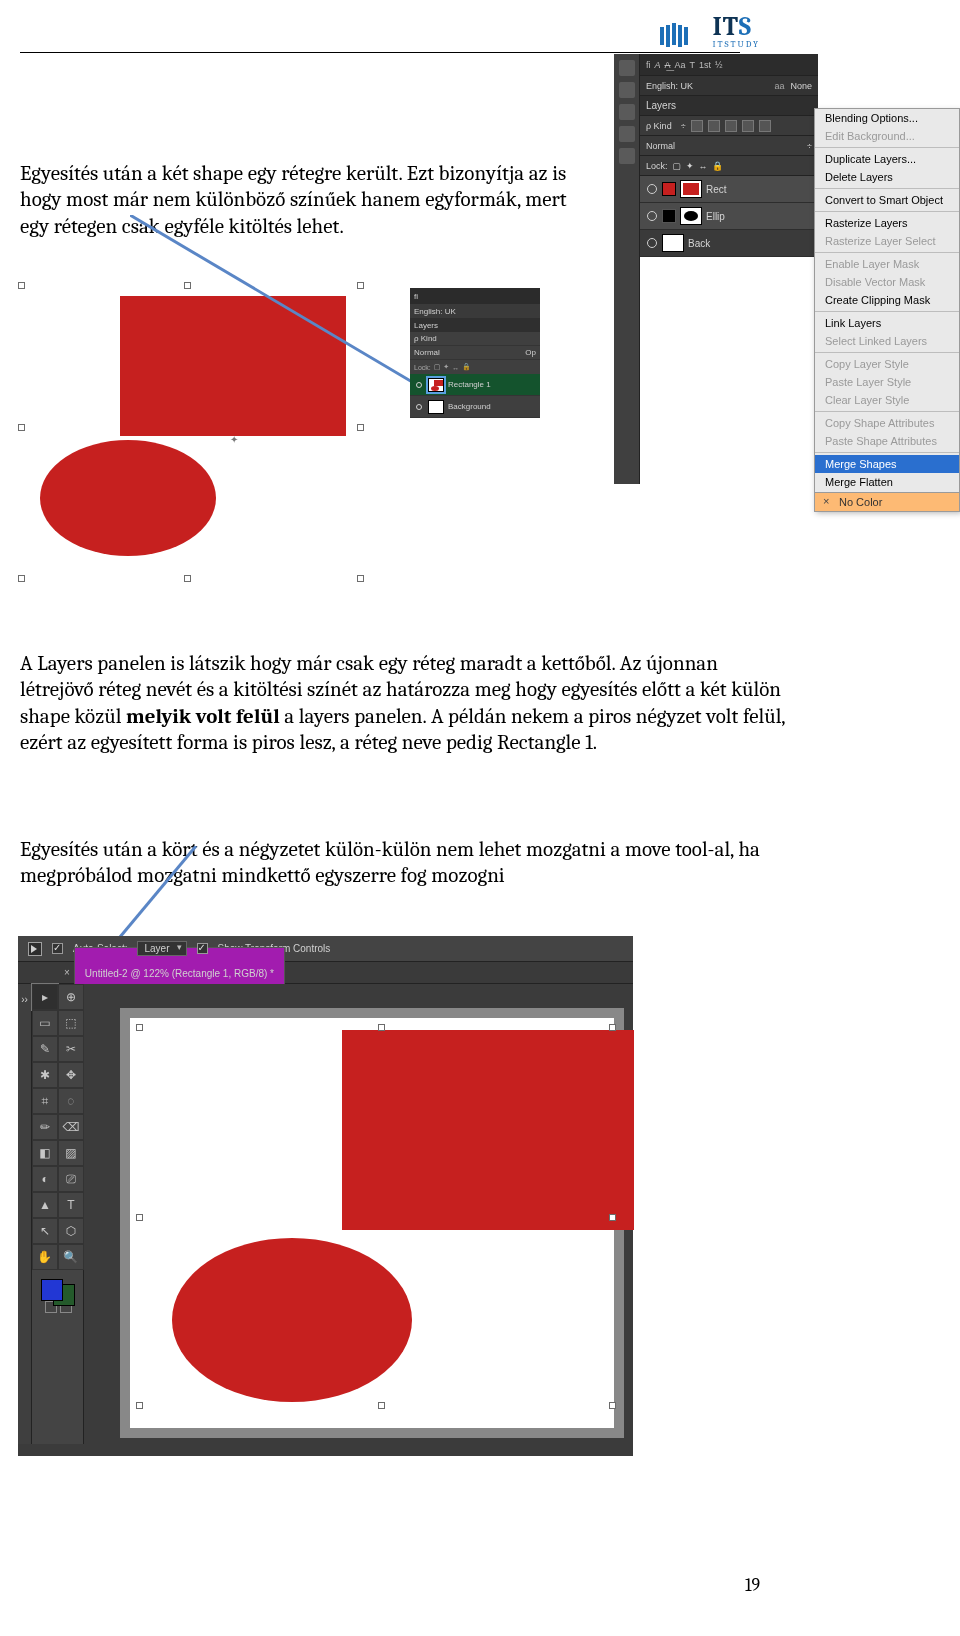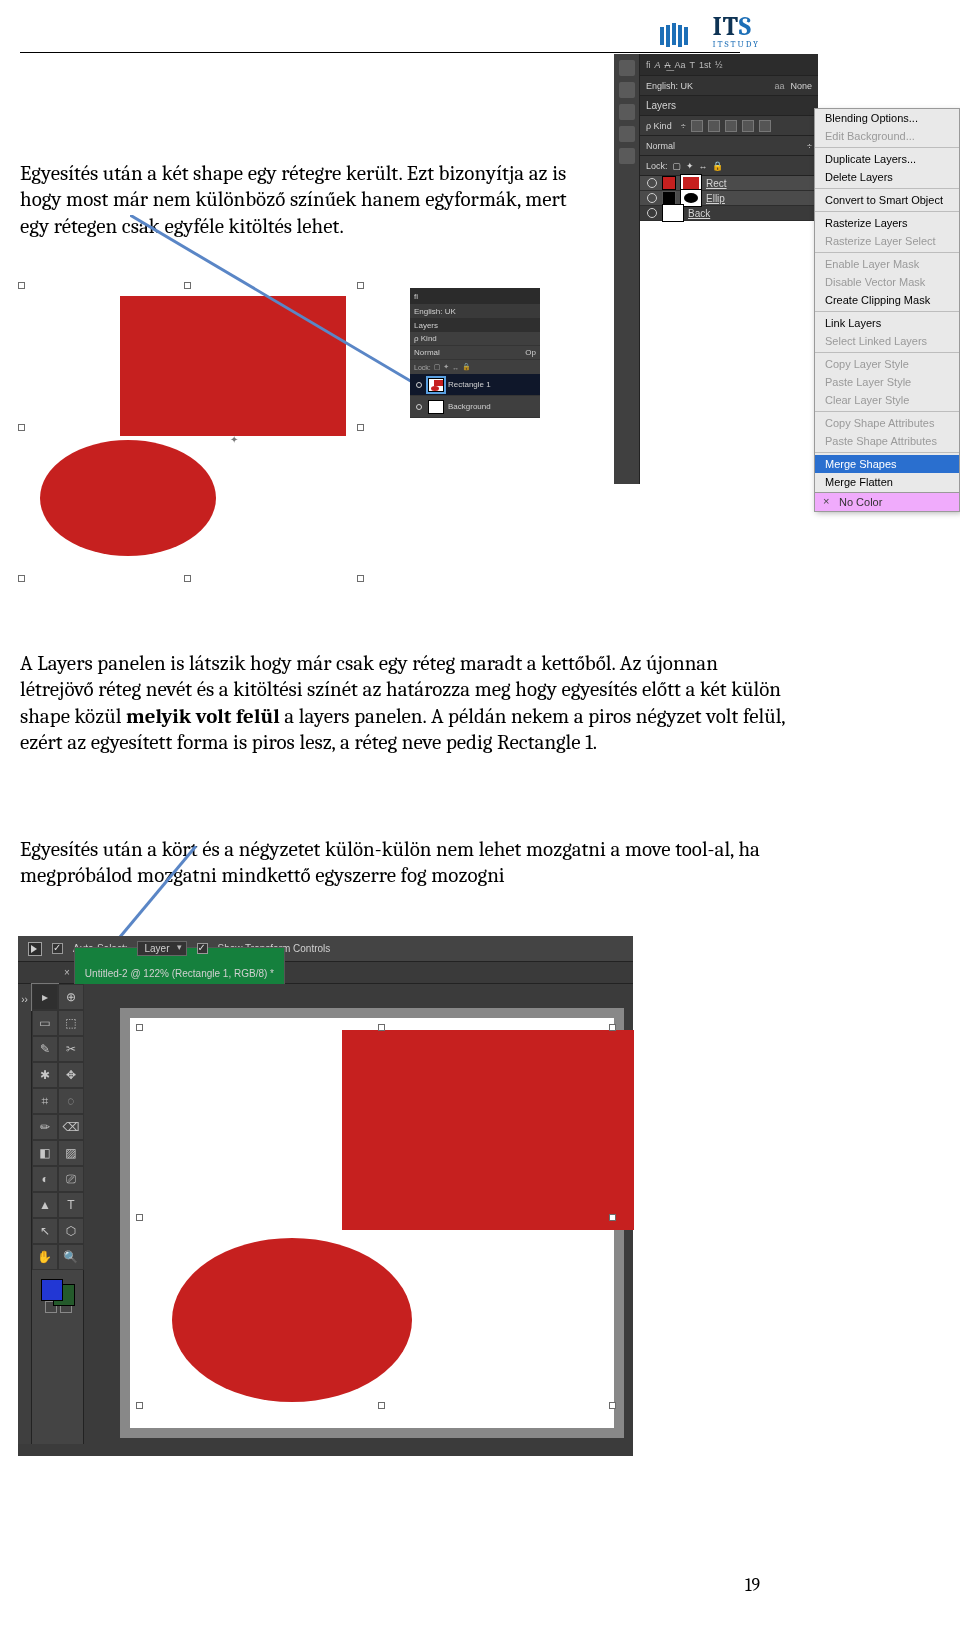--- a/index.html
+++ b/index.html
@@ -181,21 +181,21 @@
   }
   .mini-panel .eye::after{
     content:"";position:absolute;inset:2px;border:1px solid #d0d0d0;border-radius:50%;
   }
   .mini-panel .thumb {
     width:16px;height:14px;background:#fff;border:1px solid #000;position:relative;
   }
   .mini-panel .thumb.sel {outline:2px solid #5aa0e0;}
   .mini-panel .thumb .mini-rect{position:absolute;left:5px;top:1px;width:9px;height:6px;background:#c6201f}
   .mini-panel .thumb .mini-ell{position:absolute;left:2px;top:7px;width:8px;height:5px;background:#c6201f;border-radius:50%}
-  .mini-panel .layer-row.sel{background:#0f172a}
+  .mini-panel .layer-row.sel{background:#14532d}
   .mini-panel .lockbar{display:flex;gap:3px;padding:0 4px;height:14px;align-items:center;font-size:7px}
   .mini-panel .lockbar span{opacity:.7}
 
   
   .rpanel {
     position:absolute;
     top: 54px;
     right: 0;
     width: 346px;
     height: 500px;
@@ -219,21 +219,21 @@
     background:#2c2c2c;height:22px;display:flex;align-items:center;gap:4px;padding:0 6px;font-size:9px;border-bottom:1px solid #222
   }
   .rpanel .layers .charbar span{opacity:.85}
   .rpanel .layers .langbar{height:20px;background:#333;display:flex;align-items:center;gap:6px;padding:0 6px;font-size:9px;border-bottom:1px solid #222}
   .rpanel .layers .title{height:20px;background:#2e2e2e;display:flex;align-items:center;padding:0 6px;border-bottom:1px solid #222}
   .rpanel .layers .kindbar{height:20px;display:flex;align-items:center;gap:5px;padding:0 6px;border-bottom:1px solid #222;font-size:9px}
   .rpanel .layers .kindbar .ico{width:12px;height:12px;background:#555;border:1px solid #777}
   .rpanel .layers .blendbar{height:20px;display:flex;align-items:center;padding:0 6px;border-bottom:1px solid #222;font-size:9px;justify-content:space-between}
   .rpanel .layers .lockbar{height:20px;display:flex;align-items:center;gap:5px;padding:0 6px;border-bottom:1px solid #222;font-size:9px}
   .rpanel .layer-row{
-    display:flex;align-items:center;height:15px;padding:0 6px;gap:4px;border-bottom:1px solid #2d2d2d;text-decoration:underline;
+    display:flex;align-items:center;height:27px;padding:0 6px;gap:4px;border-bottom:1px solid #2d2d2d;
   }
   .rpanel .layer-row .eye{width:12px;height:12px;position:relative}
   .rpanel .layer-row .eye::after{content:"";position:absolute;inset:1px;border:1px solid #cfcfcf;border-radius:50%}
   .rpanel .layer-row .thumb{width:22px;height:18px;background:#fff;border:1px solid #000;position:relative}
   .rpanel .layer-row.sel{background:#4b4b4b}
   .rpanel .layer-row .thumb.rect-th::after{content:"";position:absolute;inset:2px;background:#c6201f}
   .rpanel .layer-row .thumb.ell-th::after{content:"";position:absolute;inset:3px;background:#000;border-radius:50%}
 
   .rpanel .ctxmenu {
     position:absolute;
@@ -243,21 +243,21 @@
     border:1px solid #9a9a9a;
     font-size:11px;
     color:#000;
     box-shadow:2px 3px 6px rgba(0,0,0,.3);
   }
   .rpanel .ctxmenu .mi{padding:3px 10px;white-space:nowrap}
   .rpanel .ctxmenu .mi.dis{color:#9a9a9a}
   .rpanel .ctxmenu .sep{height:1px;background:#bdbdbd;margin:2px 0}
   .rpanel .ctxmenu .mi.hl{background:#2a6fcf;color:#fff}
   .rpanel .nocolor{
-    position:absolute;left:200px;top:438px;width:146px;background:#f0abfc;border:1px solid #9a9a9a;
+    position:absolute;left:200px;top:438px;width:146px;background:#fdba74;border:1px solid #9a9a9a;
     font-size:11px;padding:3px 8px 3px 24px;color:#333;
   }
   .rpanel .nocolor::before{content:"×";position:absolute;left:8px;top:2px;color:#444}
 
   
   .psfig {
     position:absolute;
     top: 936px;
     left: 18px;
     width: 615px;
@@ -272,21 +272,21 @@
   }
   .psfig .optbar .arrow-icon{width:14px;height:14px;border:1px solid #a0a0a0;position:relative;background:#2d2d2d}
   .psfig .optbar .arrow-icon::after{content:"";position:absolute;left:2px;top:2px;width:0;height:0;border-left:6px solid #d0d0d0;border-top:4px solid transparent;border-bottom:4px solid transparent}
   .psfig .optbar .chk{width:11px;height:11px;border:1px solid #999;background:#333;position:relative}
   .psfig .optbar .chk.on::after{content:"✓";position:absolute;left:0;top:-2px;font-size:10px;color:#ddd}
   .psfig .optbar .sel{background:#333;border:1px solid #666;padding:1px 16px 1px 6px;position:relative;font-size:10px}
   .psfig .optbar .sel::after{content:"▾";position:absolute;right:4px;top:0;font-size:9px;color:#bbb}
   .psfig .tabbar{
     height:22px;background:#3a3a3a;border-bottom:1px solid #222;display:flex;align-items:center;padding-left:46px;font-size:10px;gap:4px
   }
-  .psfig .tabbar .tab{background:#15803d;padding:20px 10px;border:1px solid #555;border-bottom:none}
+  .psfig .tabbar .tab{background:#a21caf;padding:20px 10px;border:1px solid #555;border-bottom:none}
   .psfig .tabbar .xclose{color:#bbb;cursor:default}
   .psfig .left-dock{
     position:absolute;left:0;top:48px;width:14px;height:460px;background:#3f3f3f;border-right:1px solid #222;
   }
   .psfig .left-dock .chev{font-size:10px;color:#ccc;text-align:center;margin-top:10px}
   .psfig .toolbox{
     position:absolute;left:14px;top:48px;width:52px;height:460px;background:#444;border-right:1px solid #222;
     display:grid;grid-template-columns:26px 26px;grid-auto-rows:26px;
   }
   .psfig .toolbox .t{

